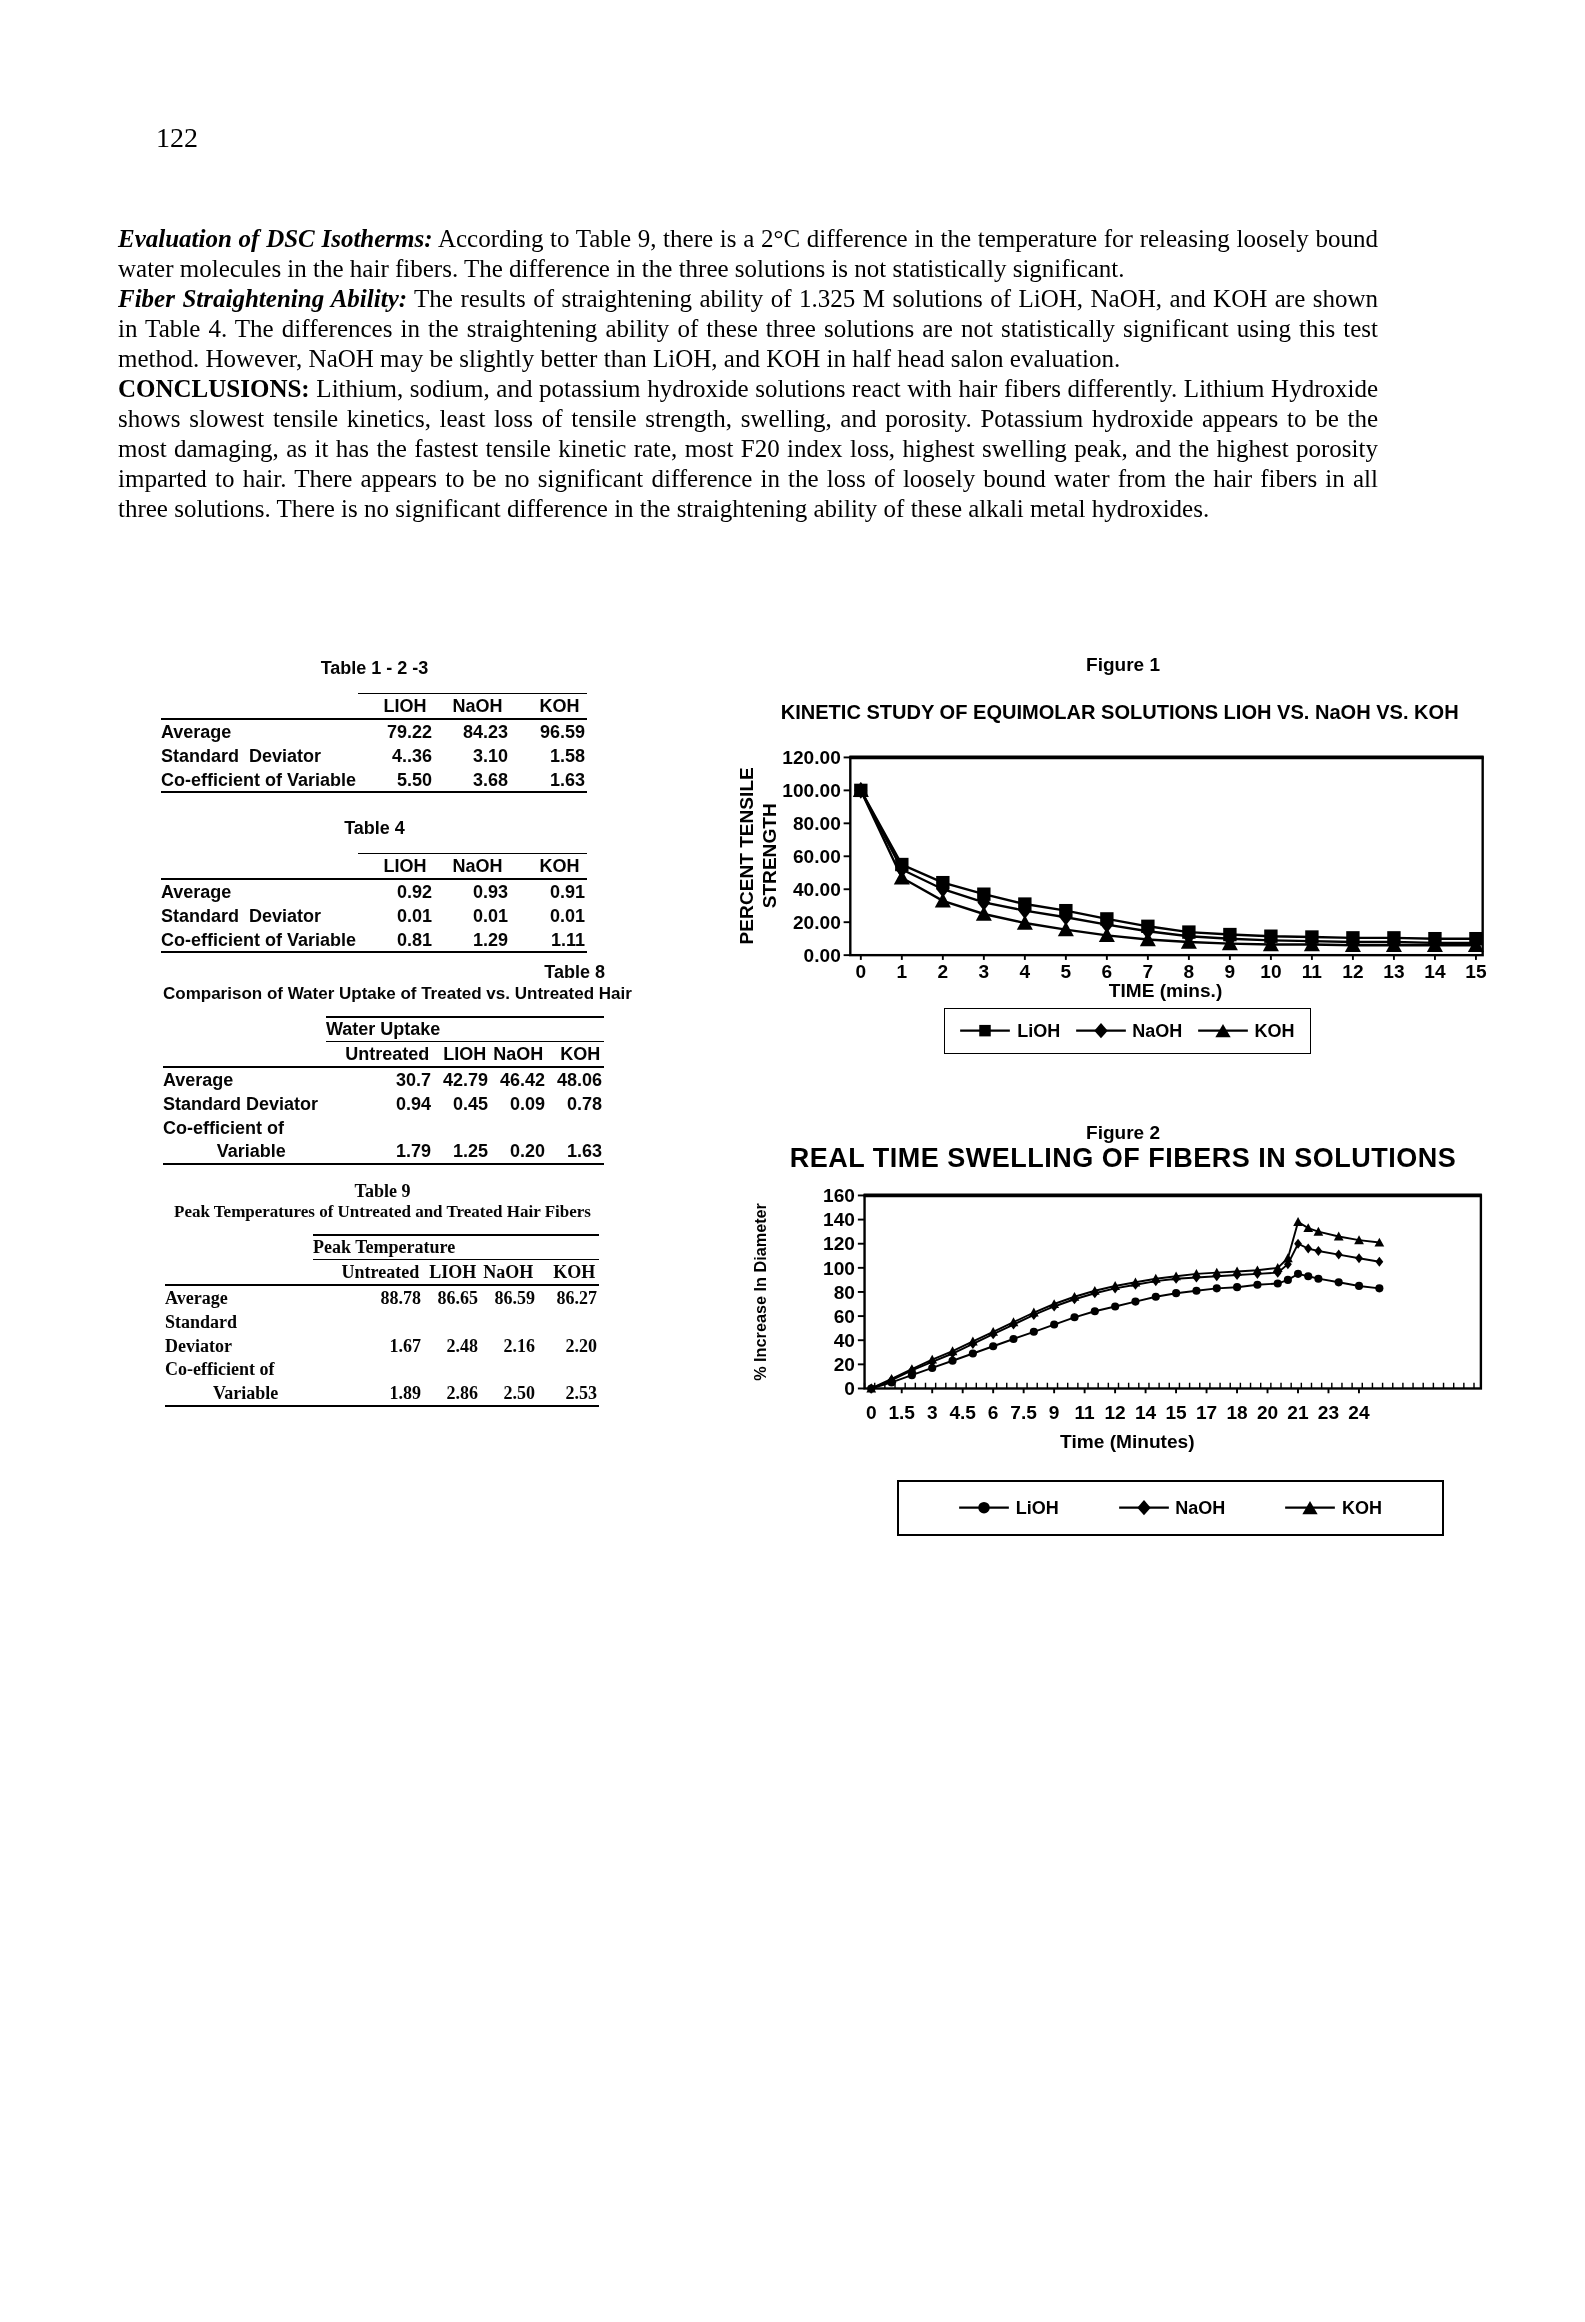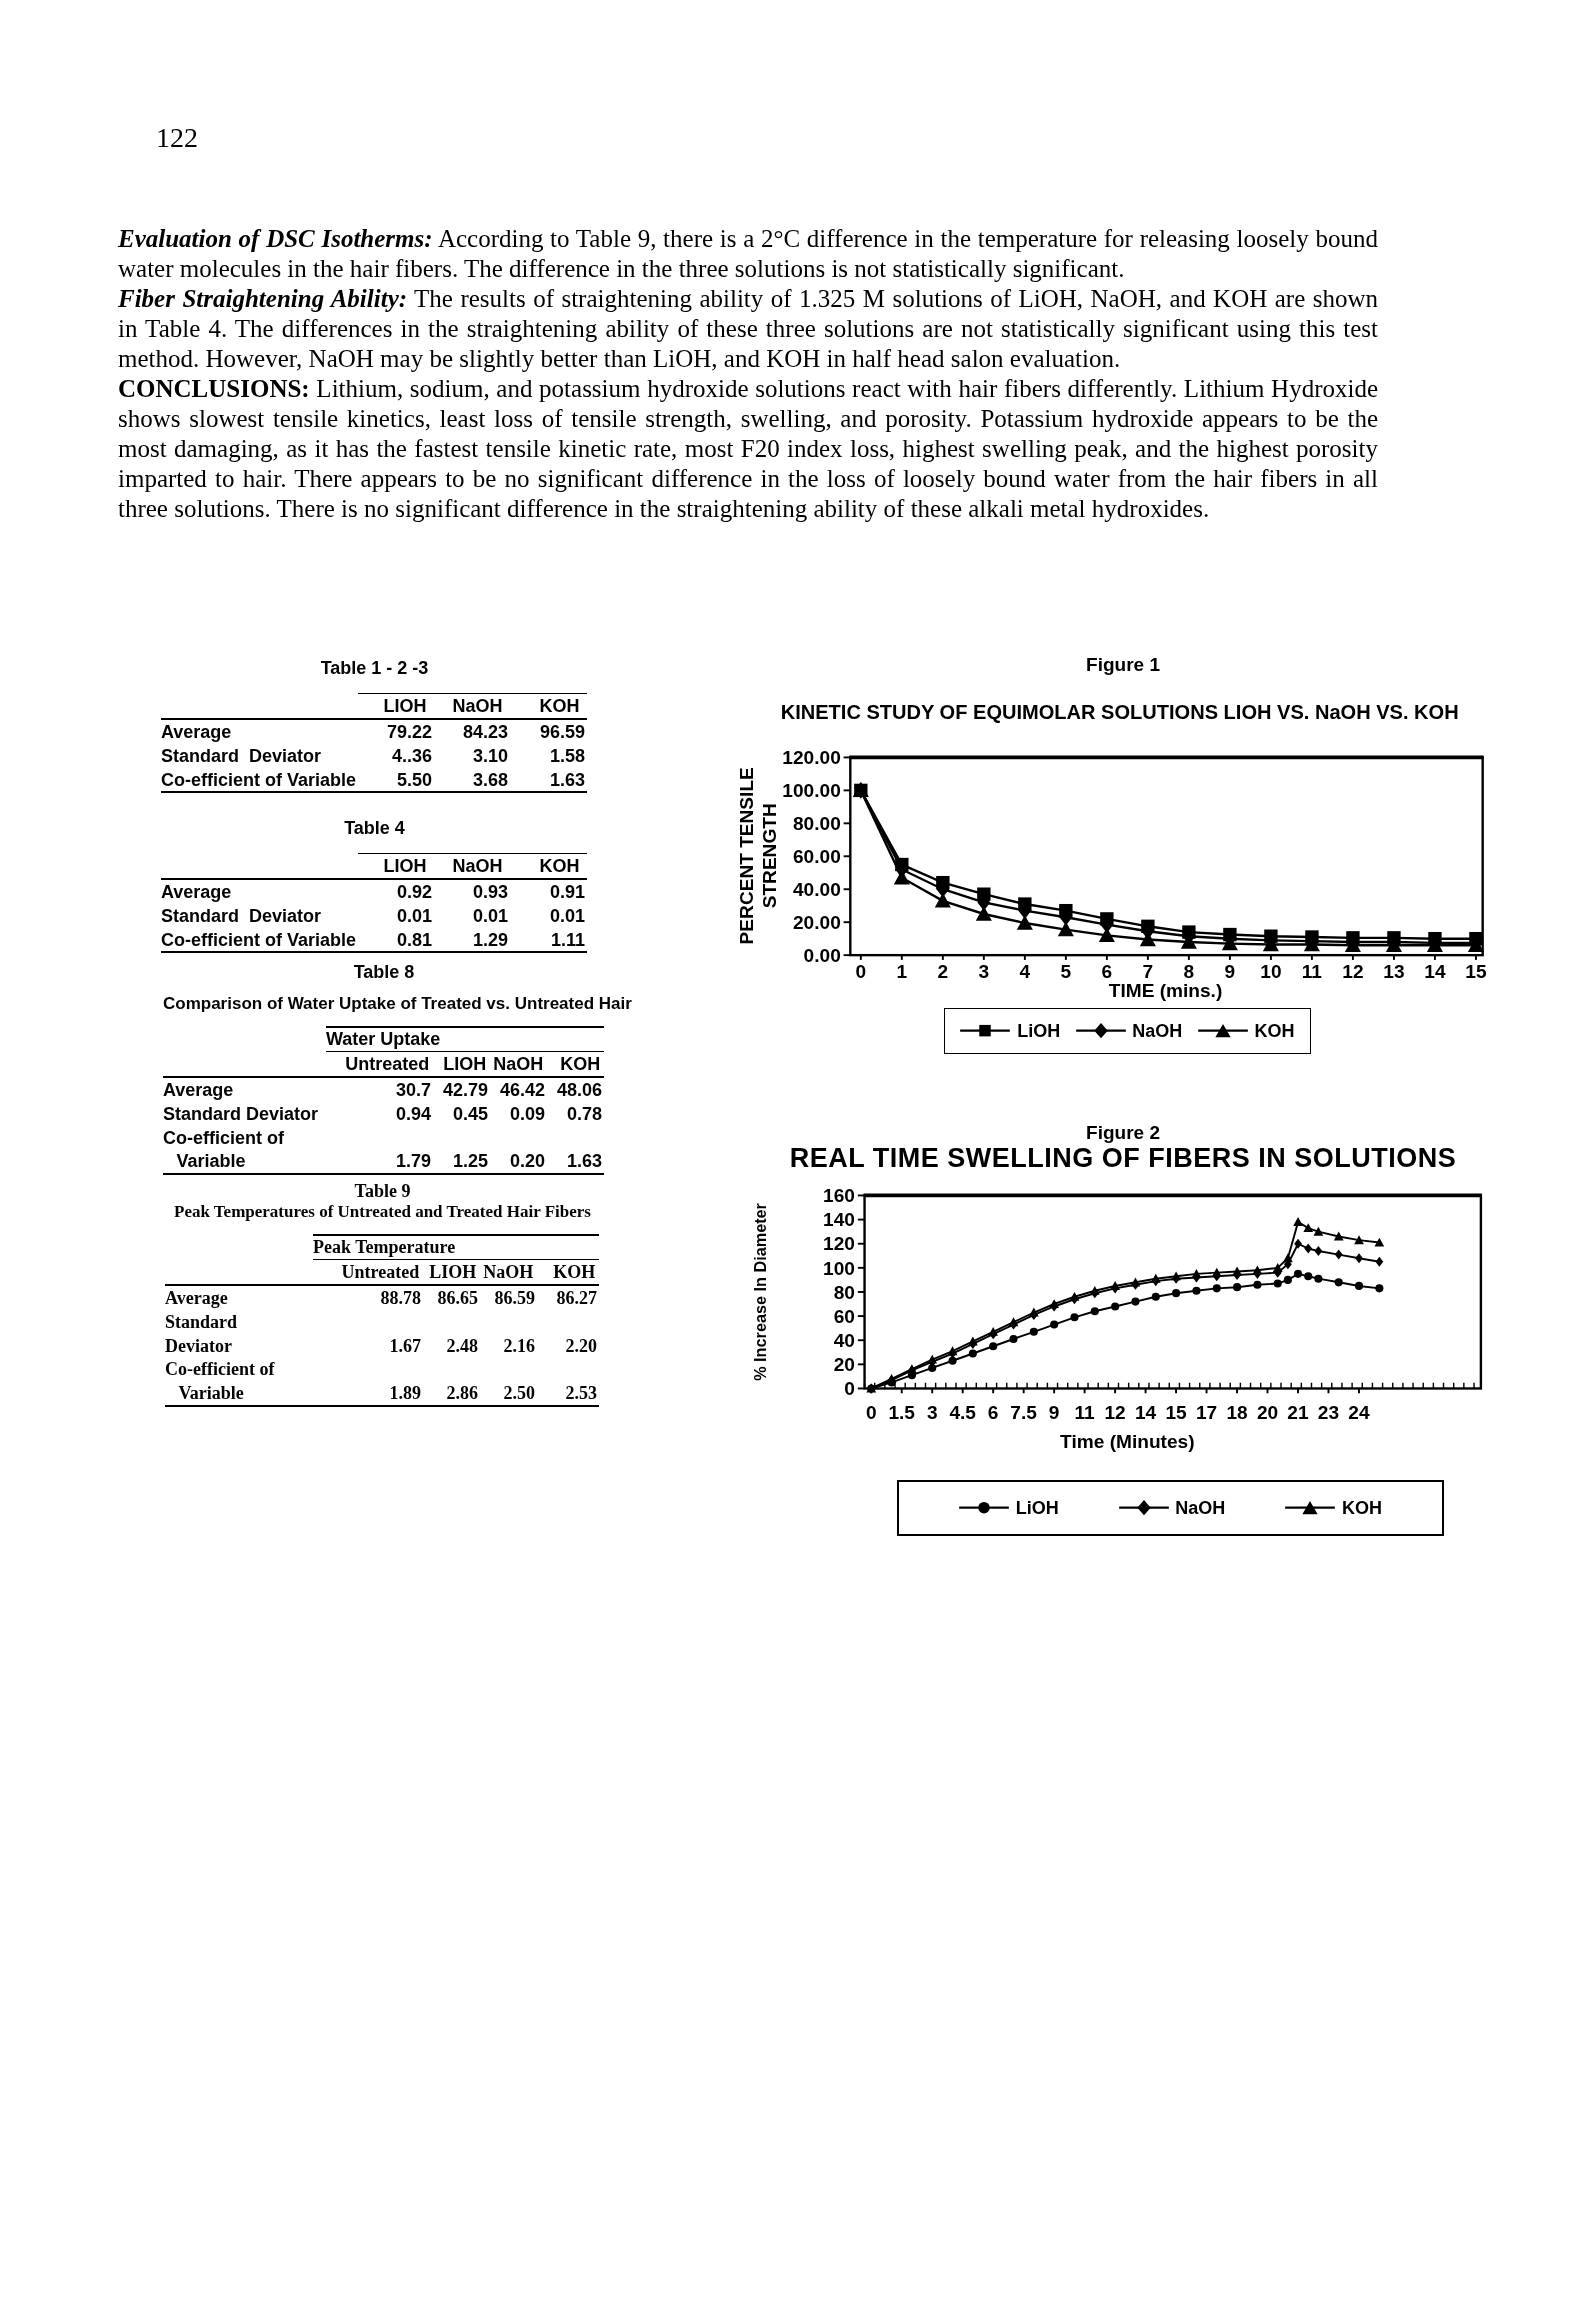--- a/index.html
+++ b/index.html
@@ -23,21 +23,21 @@
   .g4a{grid-template-columns:163px 107px 57px 57px 57px;}
   .g4b{grid-template-columns:148px 110px 57px 57px 62px;}
   .cell{padding:1.9px 0;line-height:20px;}
   .lbl{white-space:pre;}
   .val{text-align:right;padding-right:1.9px;}
   .h-col{border-top:1.9px solid #000;border-bottom:2.9px solid #000;text-align:right;padding-right:7.6px;}
   .h-lbl{border-bottom:2.9px solid #000;}
   .h2{border-bottom:2.9px solid #000;text-align:right;padding-right:3.8px;}
   .group-h{border-top:2.9px solid #000;border-bottom:1.9px solid #000;}
   .bb{border-bottom:2.9px solid #000;}
-  .ind{padding-left:13.4px;}
+  .ind{padding-left:13.4px;text-align:center;}
   
   .fig-label{font-family:"Liberation Sans",sans-serif;font-weight:bold;font-size:19px;text-align:center;}
   .fig2-title{font-family:"Liberation Sans",sans-serif;font-weight:bold;font-size:27px;text-align:center;letter-spacing:0.5px;}
   .legend{display:flex;align-items:center;justify-content:space-evenly;border:1.9px solid #000;
           font-family:"Liberation Sans",sans-serif;font-weight:bold;font-size:18px;background:#fff;}
   .legend.thick{border-width:2.9px;}
   .leg-entry{display:flex;align-items:center;gap:6.7px;}
   svg text{font-family:"Liberation Sans",sans-serif;font-weight:bold;fill:#000;}
 </style>
 </head>
@@ -97,21 +97,21 @@
       <div class="cell val">0.01</div>
 
       <div class="cell lbl bb">Co-efficient of Variable</div>
       <div class="cell val bb">0.81</div>
       <div class="cell val bb">1.29</div>
       <div class="cell val bb">1.11</div>
     </div>
   </div>
 
   <div class="abs tbl" style="left:163px;top:962px;width:442px;">
-    <div class="tbl-title" style="margin-bottom:12px;">Table 8</div>
+    <div class="tbl-title" style="margin-bottom:2px;text-align:right;">Table 8</div>
     <div class="tbl-sub">Comparison of Water Uptake of Treated vs. Untreated Hair</div>
     <div class="tgrid g4a">
       <div class="cell"></div>
       <div class="cell group-h" style="grid-column:2/-1;">Water Uptake</div>
 
       <div class="cell h-lbl"></div>
       <div class="cell h2">Untreated</div>
       <div class="cell h2">LIOH</div>
       <div class="cell h2">NaOH</div>
       <div class="cell h2">KOH</div>

